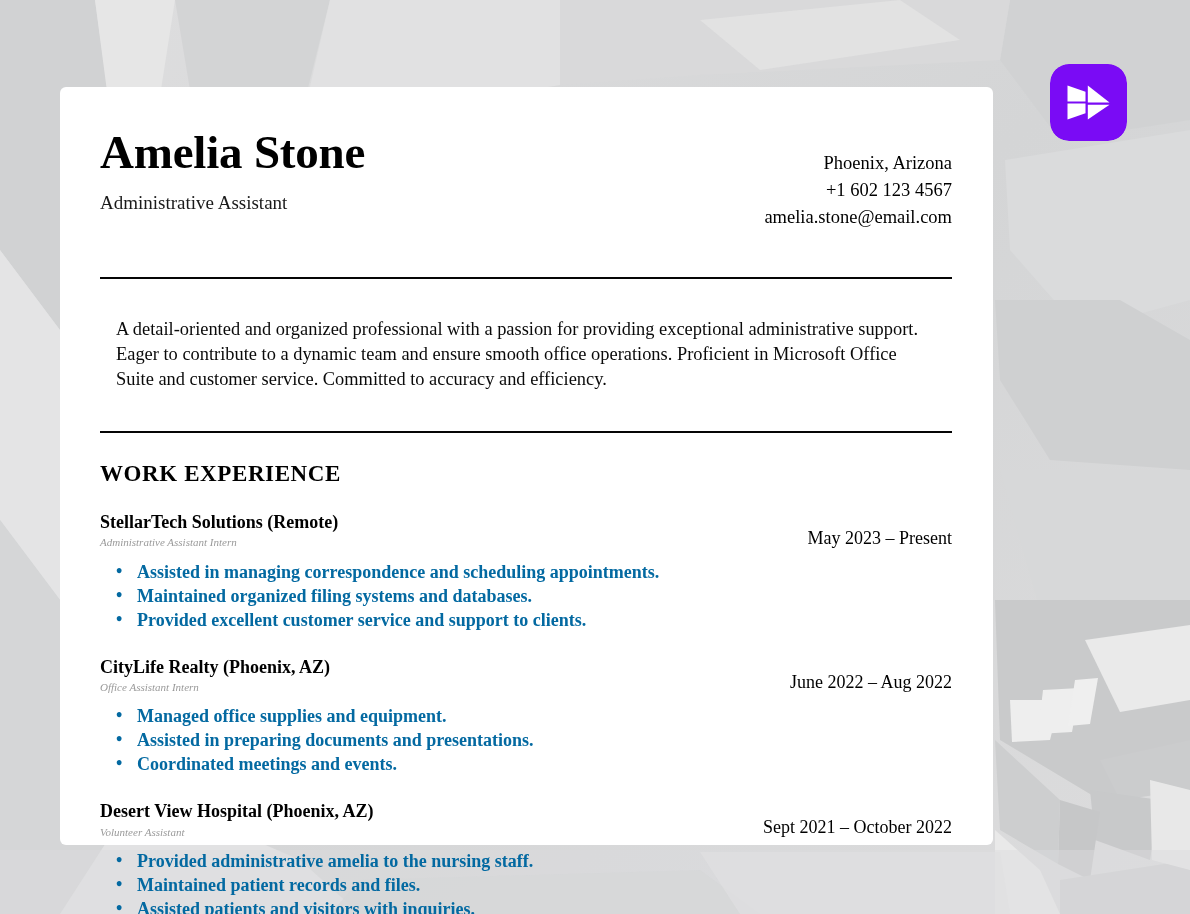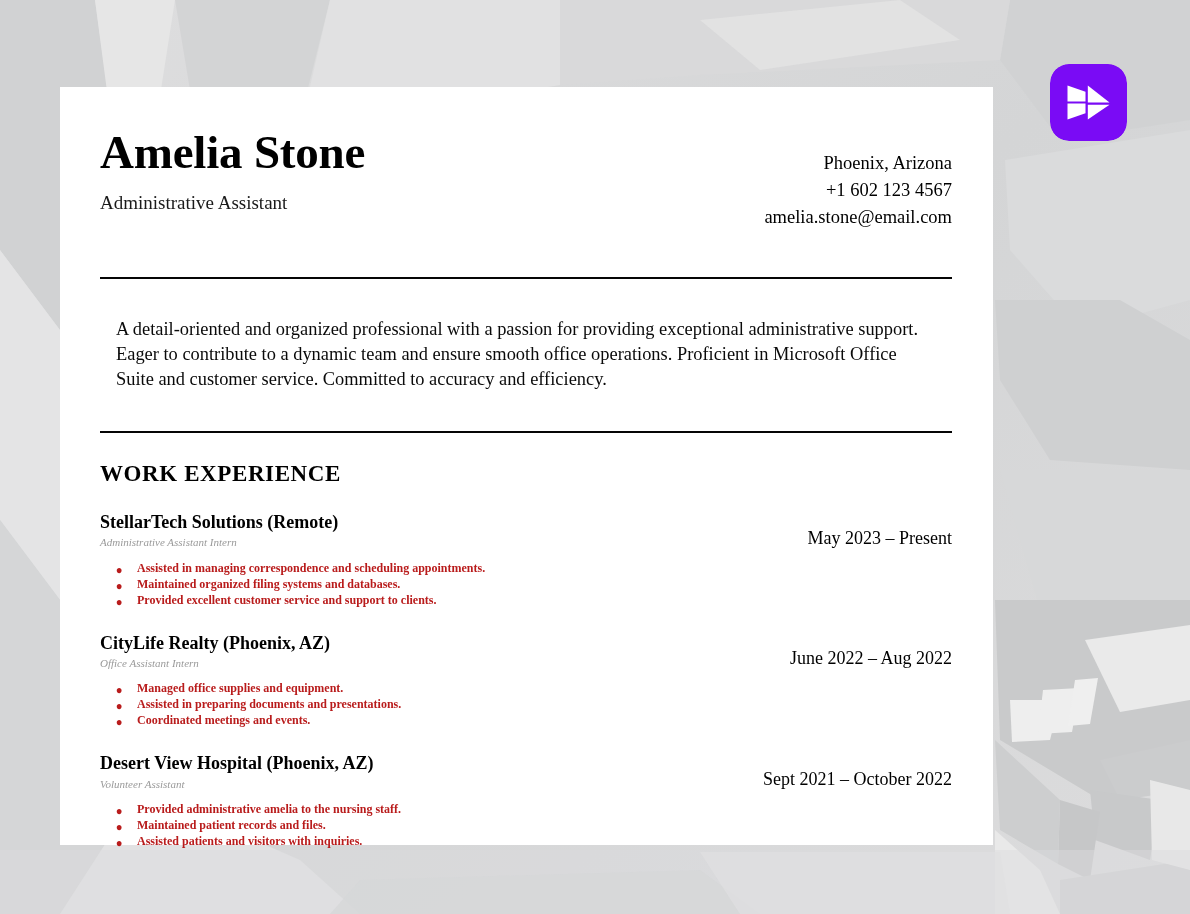--- a/index.html
+++ b/index.html
@@ -27,21 +27,21 @@
   }
 
   
   #resume-card {
     position: absolute;
     left: 60px;
     top: 87px;
     width: 933px;
     height: 758px;
     background: #ffffff;
-    border-radius: 0;
+    border-radius: 6px;
     z-index: 2;
     padding: 0;
   }
   .card-inner {
     position: absolute;
     left: 40px;
     top: 40px;
     width: 852px;
   }
 
@@ -135,23 +135,23 @@
     white-space: nowrap;
     align-self: flex-end;
     padding-bottom: 1px;
   }
   ul.bullets {
     list-style: none;
     margin: 10px 0 0 0;
     padding: 0 0 0 12px;
   }
   ul.bullets li {
-    font-size: 12px;
+    font-size: 18px;
     font-weight: 700;
-    color: #b91c1c;
+    color: #0369a1;
     line-height: 1.335;
     position: relative;
     padding-left: 25px;
   }
   ul.bullets li::before {
     content: "\2022";
     position: absolute;
     left: 4px;
     top: -1px;
     font-size: 18px;

